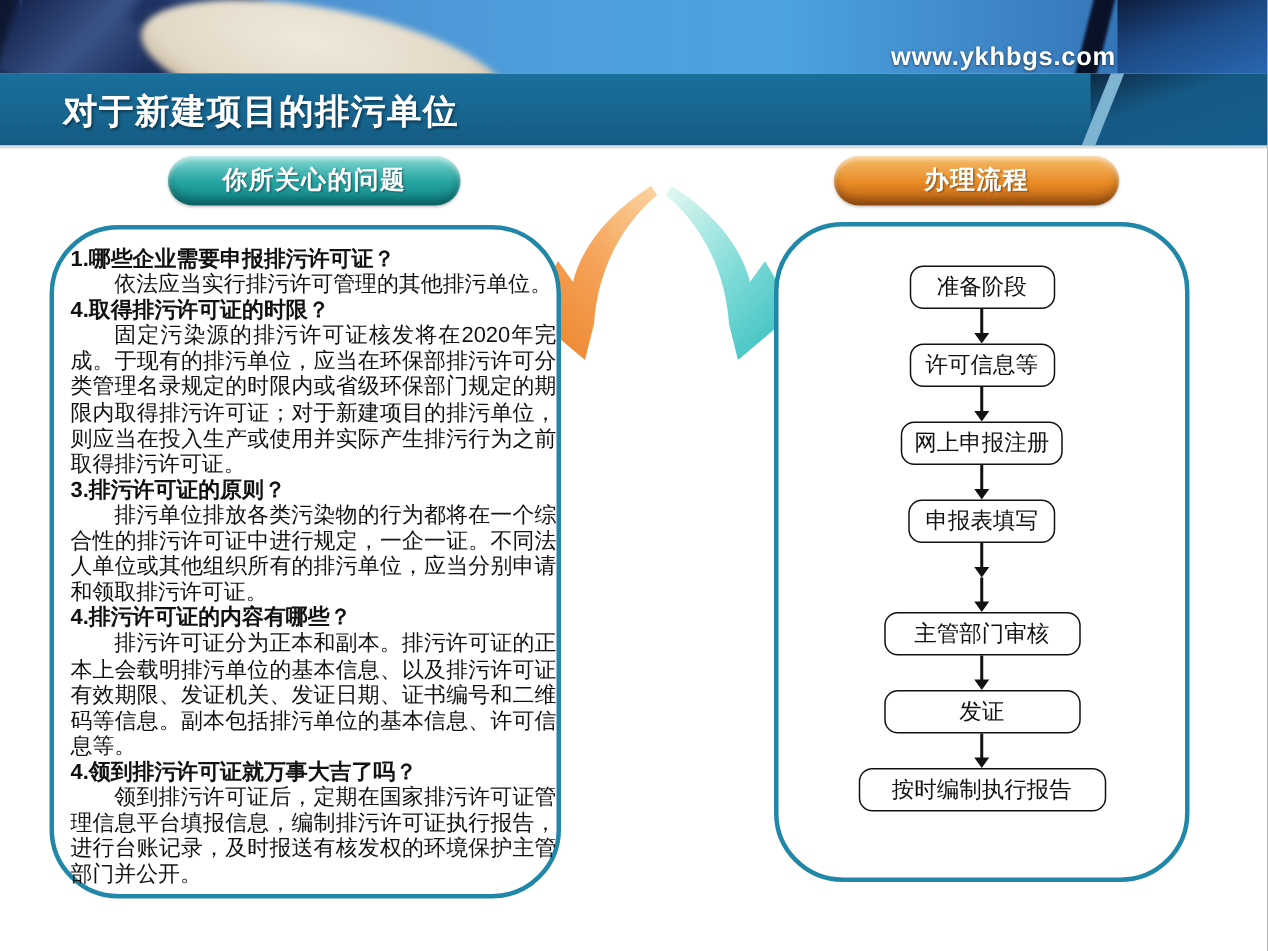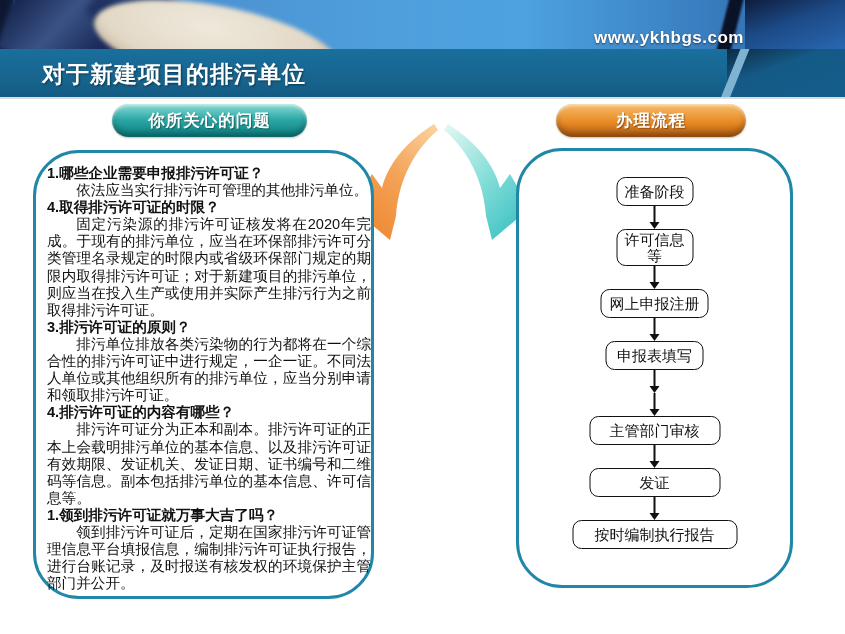--- a/index.html
+++ b/index.html
@@ -38,21 +38,21 @@
   .panel{position:absolute;box-sizing:border-box;border:3px solid var(--box-border);background:#fff;}
   .qa-panel{left:33px;top:150px;width:341px;height:449px;border-radius:46px;}
   .flow-panel{left:516px;top:148px;width:277px;height:440px;border-radius:46px;}
   
   .qa-text{position:absolute;left:11px;top:12px;width:324px;color:#111;font-size:14.6px;line-height:17.1px;}
   .qa-q{font-weight:bold;}
   .qa-a{text-indent:2em;text-align:justify;}
   
   .flow-col{position:absolute;left:50%;transform:translateX(-50%);top:26px;display:flex;flex-direction:column;align-items:center;}
   .flow-step{box-sizing:border-box;display:flex;align-items:center;justify-content:center;border:1.6px solid #111;border-radius:9px;background:#fff;color:#111;font-size:15px;line-height:15.5px;text-align:center;white-space:pre-line;min-height:29px;padding:2px 4px;}
-  .flow-step[data-idx="0"],.flow-step[data-idx="1"]{width:77px;}
+  .flow-step[data-idx="0"],.flow-step[data-idx="1"]{width:97px;}
   .flow-step[data-idx="2"]{width:108px;}
   .flow-step[data-idx="3"]{width:98px;}
   .flow-step[data-idx="4"],.flow-step[data-idx="5"],.flow-step[data-idx="6"]{width:131px;}
   .flow-step[data-idx="7"]{width:165px;}
   .flow-connector{height:23px;display:flex;flex-direction:column;align-items:center;}
   .flow-connector .line{width:2px;flex:1 1 auto;background:#111;}
   .flow-connector .head{width:0;height:0;border:5px solid transparent;border-top:7px solid #111;border-bottom:none;margin-top:-1px;}
 </style>
 </head>
 <body>
@@ -113,21 +113,21 @@
           <div class="qa-q">3.排污许可证的原则？</div>
           <div class="qa-a">排污单位排放各类污染物的行为都将在一个综合性的排污许可证中进行规定，一企一证。不同法人单位或其他组织所有的排污单位，应当分别申请和领取排污许可证。</div>
         </div>
 
         <div class="qa-item">
           <div class="qa-q">4.排污许可证的内容有哪些？</div>
           <div class="qa-a">排污许可证分为正本和副本。排污许可证的正本上会载明排污单位的基本信息、以及排污许可证有效期限、发证机关、发证日期、证书编号和二维码等信息。副本包括排污单位的基本信息、许可信息等。</div>
         </div>
 
         <div class="qa-item">
-          <div class="qa-q">1.领到排污许可证就万事大吉了吗？</div>
+          <div class="qa-q">4.领到排污许可证就万事大吉了吗？</div>
           <div class="qa-a">领到排污许可证后，定期在国家排污许可证管理信息平台填报信息，编制排污许可证执行报告，进行台账记录，及时报送有核发权的环境保护主管部门并公开。</div>
         </div>
       </div>
   </div>
 
   <div class="panel flow-panel">
     <div class="flow-col">
 
         <div class="flow-step" data-idx="0">准备阶段</div>
 

